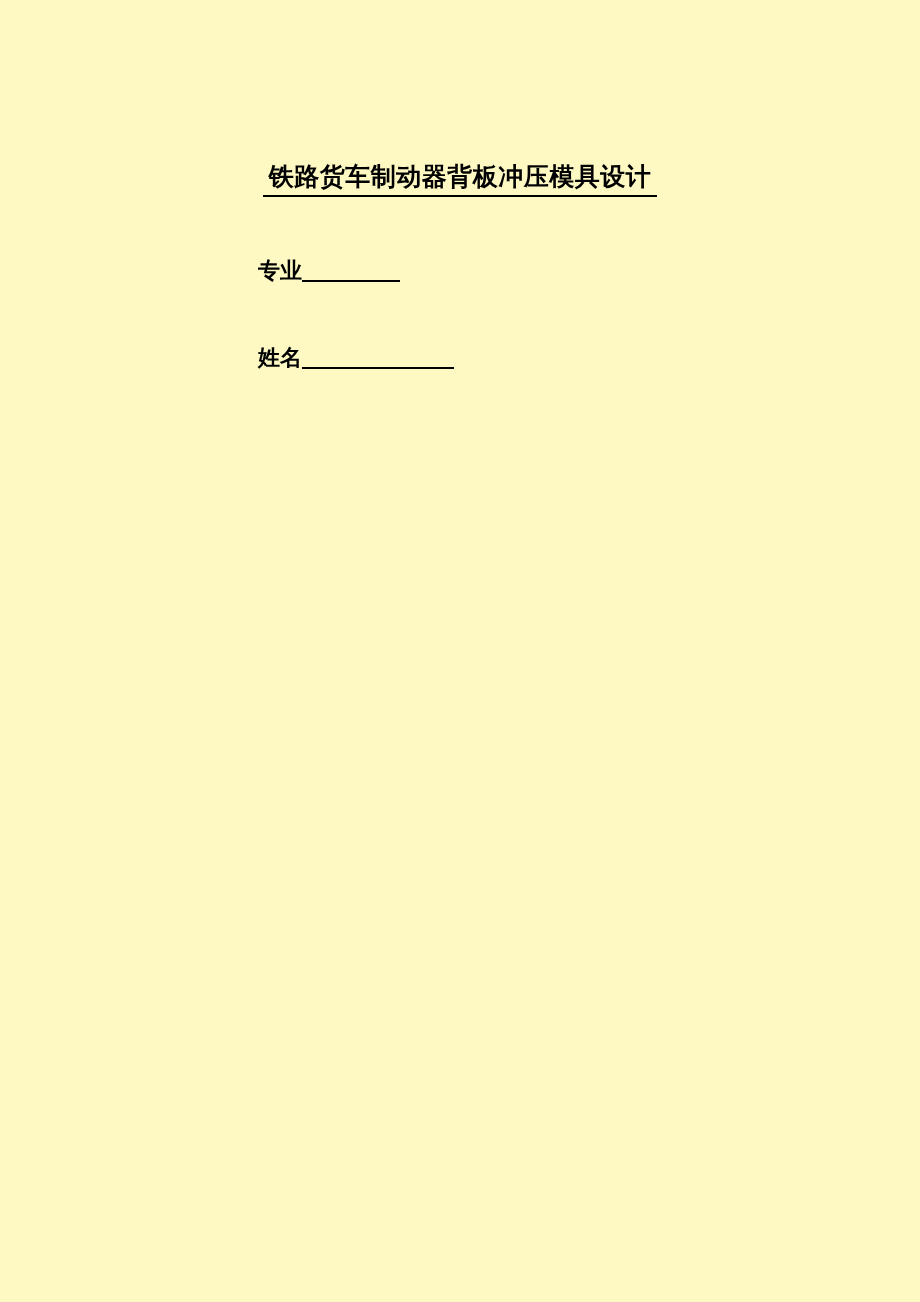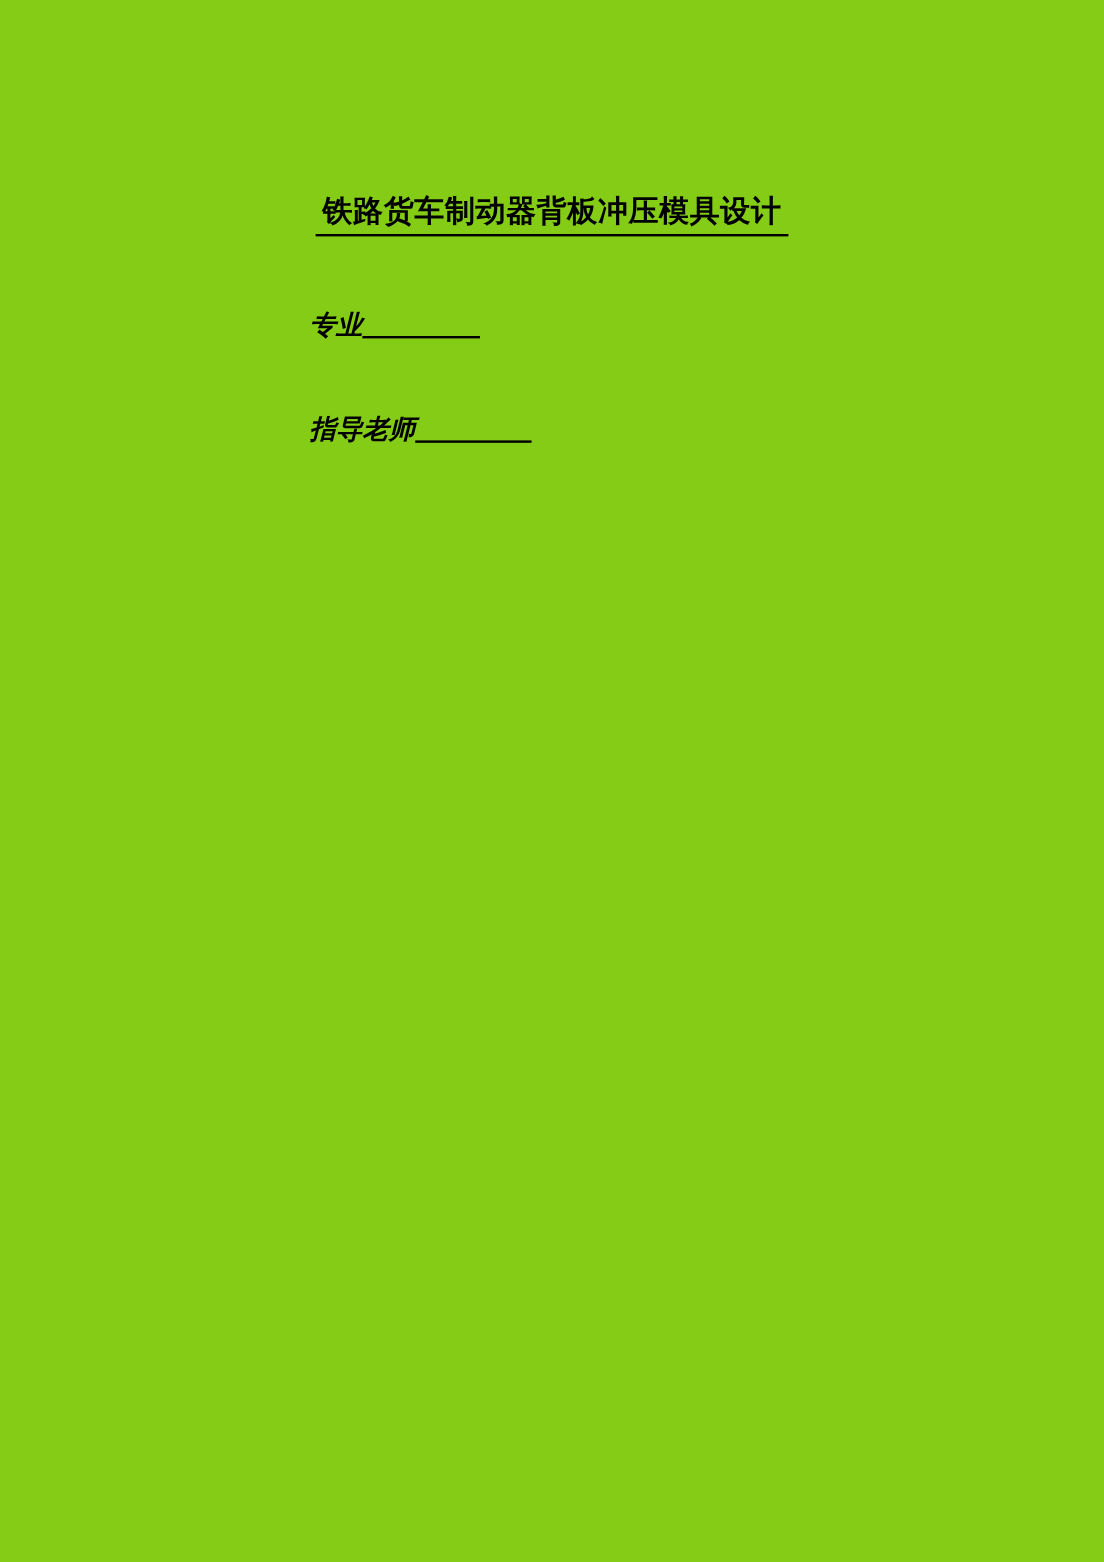--- a/index.html
+++ b/index.html
@@ -14,21 +14,21 @@
     color: #000000;
     position: relative;
     overflow: hidden;
   }
   .page {
     position: absolute;
     top: 0;
     left: 0;
     width: 920px;
     height: 1302px;
-    background: #84cc16;
+    background: #fef9c3;
   }
   .doc-title {
     position: absolute;
     top: 160px;
     left: 0;
     width: 920px;
     text-align: center;
     font-size: 25px;
     font-weight: bold;
     letter-spacing: 0.5px;
@@ -38,21 +38,20 @@
   .doc-title .underline-wrap {
     display: inline-block;
     border-bottom: 2px solid #000;
     padding: 0 6px 2px 6px;
   }
   .fields {
     position: absolute;
     top: 258px;
     left: 258px;
     width: 500px;
-    font-style: italic;
   }
   .field-row {
     font-size: 22px;
     font-weight: bold;
     line-height: 1;
     margin-bottom: 63px;
     white-space: nowrap;
   }
   .field-label {
     display: inline-block;
@@ -77,19 +76,19 @@
     <span class="underline-wrap">铁路货车制动器背板冲压模具设计</span>
   </div>
 
   <div class="fields">
 
     <div class="field-row">
       <span class="field-label">专</span><span class="sp"></span><span class="field-label">业</span><span class="blank w1"></span>
     </div>
 
 
+    <div class="field-row">
+      <span class="field-label">姓</span><span class="sp"></span><span class="field-label">名</span><span class="blank w3"></span>
+    </div>
 
-    <div class="field-row">
-      <span class="field-label">指导老师</span><span class="blank w4"></span>
-    </div>
 
   </div>
 </div>
 
 </body></html>

